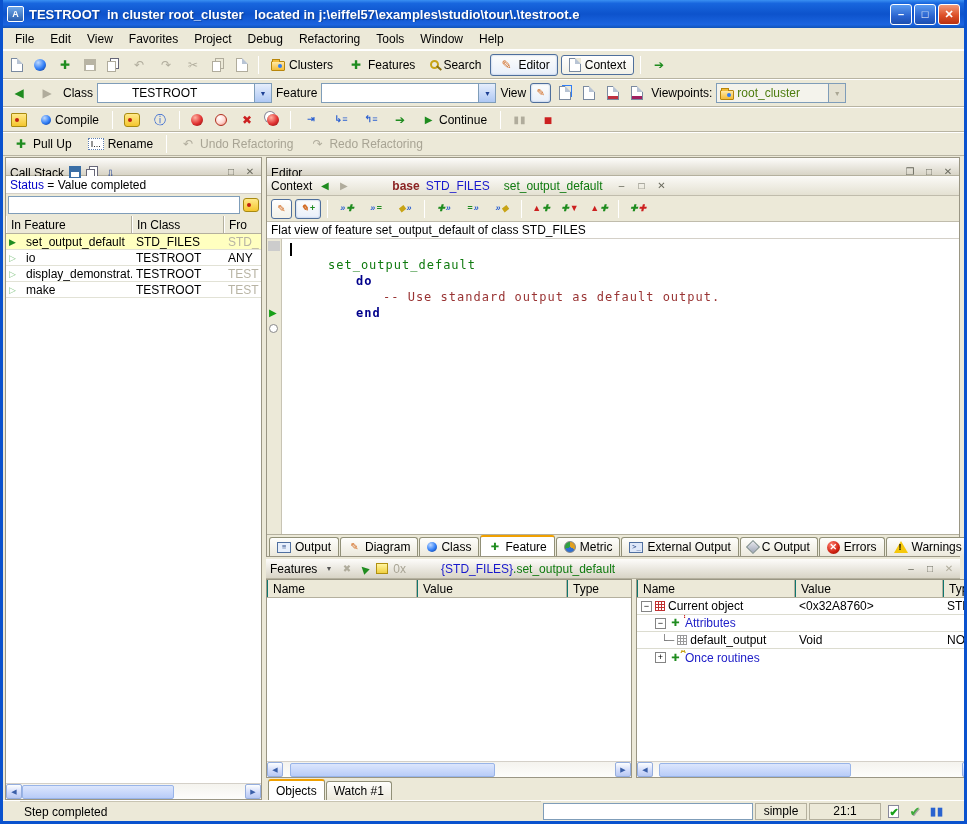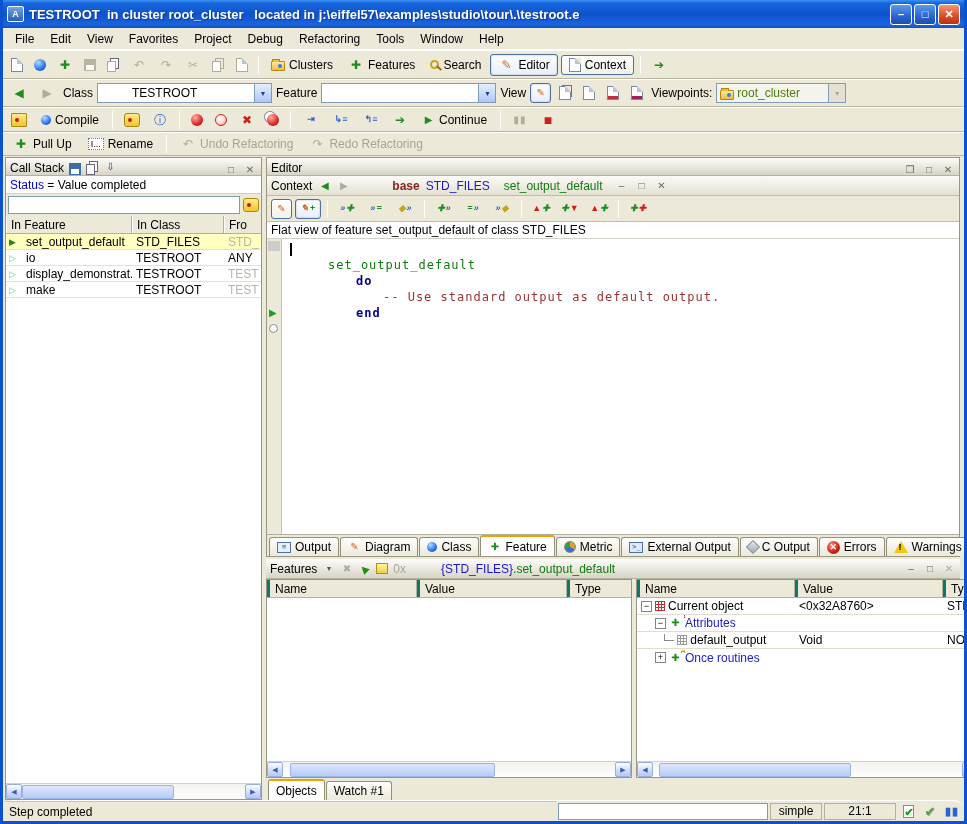--- a/index.html
+++ b/index.html
@@ -100,21 +100,21 @@
   .combo .arrow { width: 17px; align-self: stretch; background: linear-gradient(#e6eefc,#aec8f4); border-left: 1px solid #7F9DB9;
     display: flex; align-items: center; justify-content: center; color: #1c3f94; font-size: 7px; }
   .combo.disabled { background: #F4F3EC; color: #9c9a8c; }
   .combo.disabled .arrow { background: #E4E1D2; color: #aaa694; }
 
   
   .main { flex: 1; display: flex; min-height: 0; padding: 1px 4px 0 2px; gap: 0; }
   .vsplit { width: 4px; }
   .panel { border: 1px solid #9a9684; background: #fff; display: flex; flex-direction: column; min-height: 0; }
   .phead { height: 18px; flex: 0 0 18px; background: linear-gradient(#fdfcfa,#d8d4c6); border-bottom: 1px solid #b4b09e;
-    display: flex; align-items: flex-end; padding: 0 4px; gap: 5px; font-size: 12px; }
+    display: flex; align-items: flex-start; padding: 8px 4px; gap: 5px; font-size: 12px; }
   .phead .spacer { flex: 1; }
   .phead-btn { color: #6a6a5e; font-size: 10px; width: 14px; text-align: center; }
 
   
   .callstack { width: 257px; flex: 0 0 257px; }
   .cs-status { height: 18px; flex: 0 0 18px; background: #fff; border-bottom: 1px solid #d4d0c8;
     padding: 2px 4px; }
   .cs-status .k { color: #0000C8; }
   .cs-filter { height: 22px; flex: 0 0 22px; background: #ECE9D8; display: flex; align-items: center; gap: 3px; padding: 1px 2px; }
   .cs-filter input { flex: 1; height: 18px; border: 1px solid #7F9DB9; font: 12px "Liberation Sans", sans-serif; padding: 0 3px; }
@@ -176,36 +176,36 @@
   .dbg-head { height: 20px; flex: 0 0 20px; background: linear-gradient(#fdfcfa,#d8d4c6); border-bottom: 1px solid #b4b09e;
     display: flex; align-items: center; gap: 5px; padding: 0 4px; }
   .dbg-ctx-class { color: #1818CC; }
   .dbg-ctx-feat { color: #0f7a0f; }
   .note-ico { width: 12px; height: 11px; background: linear-gradient(#fff4a0,#f0d040); border: 1px solid #b09010; display: inline-block; }
   .dbg-body { flex: 1; display: flex; min-height: 0; background: #ECE9D8; }
   .dbg-table { background: #fff; border: 1px solid #9a9684; display: flex; flex-direction: column; min-height: 0; }
   .dbg-table.left { width: 366px; flex: 0 0 366px; margin-right: 4px; }
   .dbg-table.right { flex: 1; }
   .tbl-head { display: flex; height: 18px; flex: 0 0 18px; background: #ECE9D8; border-bottom: 1px solid #b4b09e; }
-  .tbl-head .col { padding: 2px 5px; border-right: 1px solid #b4b09e; border-left: 3px solid #0f766e; overflow: hidden; }
+  .tbl-head .col { padding: 2px 5px; border-right: 1px solid #b4b09e; border-left: 1px solid #0f766e; overflow: hidden; }
   .tbl-body { flex: 1; overflow: hidden; }
   .tr { display: flex; height: 17px; border-bottom: 1px solid #dcdcd0; align-items: center; }
   .td { padding: 0 4px; overflow: hidden; white-space: nowrap; display: flex; align-items: center; gap: 3px; }
   .expander { width: 11px; height: 11px; flex: 0 0 11px; border: 1px solid #848484; background: #fff;
     display: inline-flex; align-items: center; justify-content: center; font-size: 9px; line-height: 1; }
   .tree-label-blue { color: #2020C8; }
   .tree-conn { color: #808080; font-family: "DejaVu Sans Mono", monospace; font-size: 11px; }
   .plus-badge { position: relative; display: inline-flex; }
   .plus-badge .mark { position: absolute; right: -4px; top: -4px; font-size: 8px; font-weight: bold; }
 
   .dbg-tabs { height: 22px; flex: 0 0 22px; background: #ECE9D8; display: flex; align-items: flex-end; gap: 1px; padding: 0 2px; }
 
   
   .statusbar { height: 21px; flex: 0 0 21px; background: #ECE9D8; border-top: 1px solid #fff; display: flex;
-    align-items: center; padding: 0 2px; gap: 2px; border-radius: 10px; }
+    align-items: center; padding: 0 17px; gap: 2px; }
   .sb-msg { flex: 1; padding: 2px 4px; border-top: 1px solid #c8c4b2; align-self: stretch; display: flex; align-items: center; }
   .sb-field { border: 1px solid #b4b09e; background: #ECE9D8; height: 17px; display: flex; align-items: center;
     justify-content: center; padding: 0 6px; }
   .sb-field.white { background: #fff; width: 210px; border: 1px solid #7F9DB9; }
   .sb-ico { width: 20px; height: 17px; display: inline-flex; align-items: center; justify-content: center; }
   .chk-page { width: 11px; height: 13px; background: #fff; border: 1px solid #889; position: relative; }
   .chk-page::after { content: "✔"; position: absolute; color: #18a018; font-size: 11px; left: 1px; top: 0px; font-weight: bold; }
   .chk-gray { color: #20a020; font-size: 13px; text-shadow: 1px 1px 0 #999; opacity: .85; }
   .pause-blue { color: #2a63cf; font-size: 11px; letter-spacing: 1px; font-weight: bold; }
 </style>

